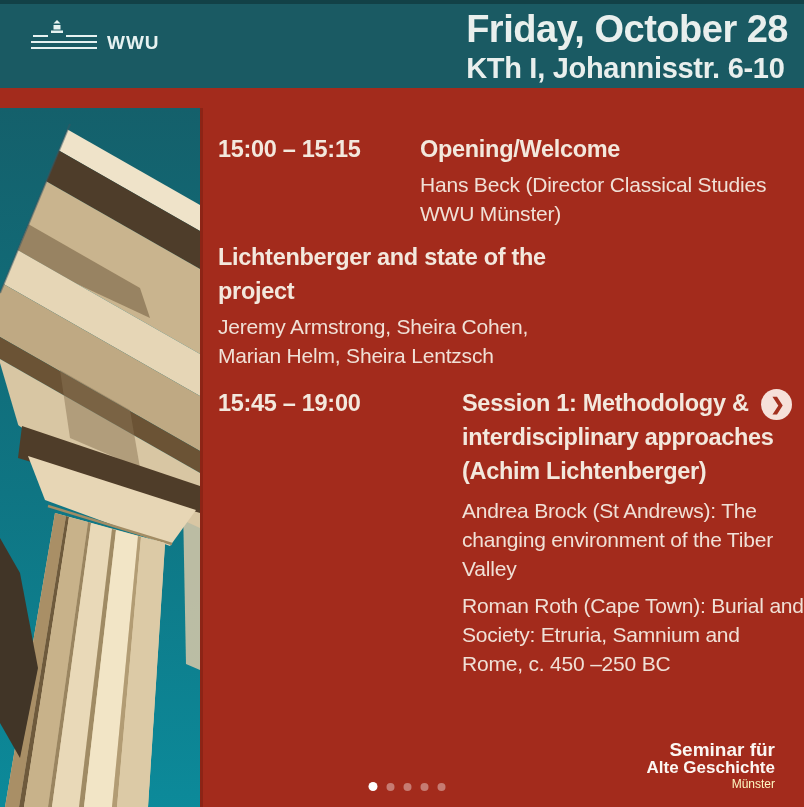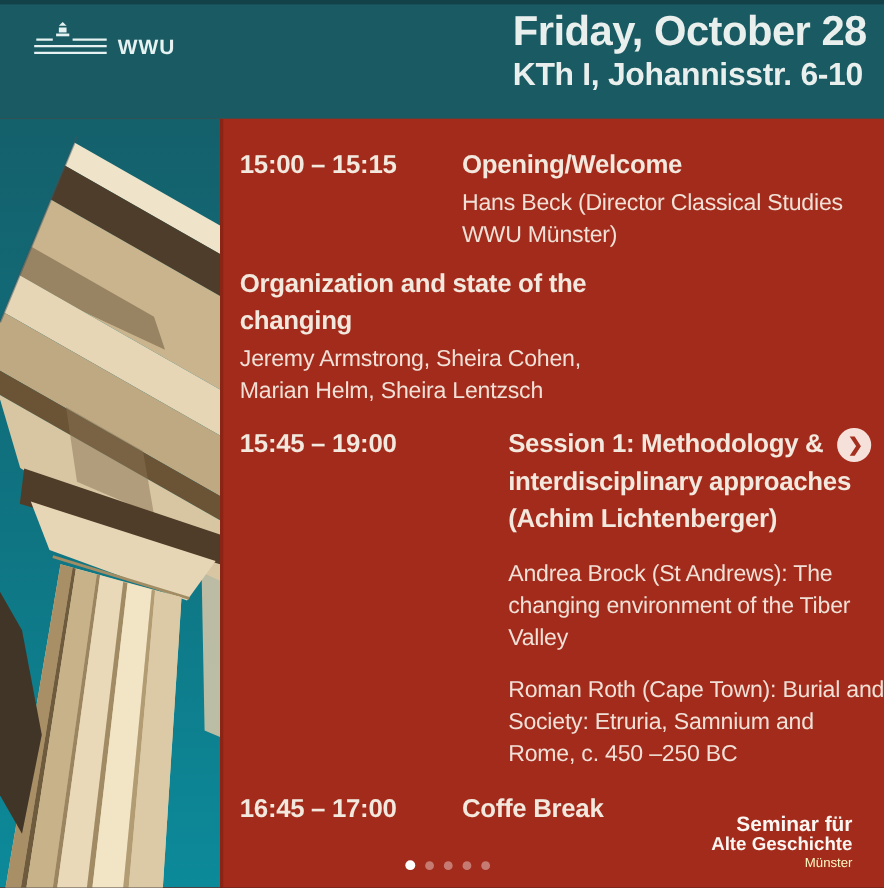--- a/index.html
+++ b/index.html
@@ -3,21 +3,21 @@
 <meta charset="utf-8">
 <style>
   html,body{margin:0;padding:0;background:#222;}
   .canvas{
     position:relative;width:804px;height:807px;overflow:hidden;
     background:#A32B1C;
     font-family:"Liberation Sans","DejaVu Sans",sans-serif;
   }
   
   .header{
-    position:absolute;left:0;top:0;width:804px;height:108px;
+    position:absolute;left:0;top:0;width:804px;height:88px;
     background:#1A5A63;
   }
   .header-topline{position:absolute;left:0;top:0;width:804px;height:4px;background:rgba(0,0,0,0.28);}
   .wwu-logo{position:absolute;left:31px;top:20px;}
   .header-text{
     position:absolute;right:16px;top:6px;text-align:left;color:#E9EFED;
   }
   .header-date{font-size:38px;font-weight:bold;line-height:46px;letter-spacing:-0.5px;}
   .header-venue{font-size:29px;font-weight:bold;line-height:33px;letter-spacing:-0.3px;}
   
@@ -41,21 +41,21 @@
   }
   .content{width:378px;}
   .title{
     font-size:23.5px;font-weight:bold;line-height:34px;letter-spacing:-0.3px;
     color:#F3E8DD;
   }
   .detail{
     margin:4px 0 0 0;font-size:21px;line-height:29px;letter-spacing:-0.2px;
     color:#F0E0D6;font-weight:normal;
   }
-  .row:nth-child(3) .detail{margin-top:19px;}
+  .row:nth-child(3) .detail{margin-top:8px;}
   
   .next-btn{
     position:absolute;left:761px;top:389px;width:31px;height:31px;border:none;
     border-radius:50%;background:#F6E1DA;cursor:pointer;
     display:flex;align-items:center;justify-content:center;padding:0;
   }
   .next-btn .chev{
     color:#A3301F;font-size:17px;font-weight:bold;line-height:1;
     transform:translateX(1px);
   }
@@ -163,38 +163,32 @@
     <div id="schedule">
         <div class="row">
           <div class="time">15:00 – 15:15</div>
           <div class="content">
             <div class="title">Opening/Welcome</div>
             <p class="detail">Hans Beck (Director Classical Studies WWU Münster)</p>
           </div>
         </div>
         <div class="row">
           <div class="content">
-            <div class="title">Organization and state of the changing</div>
+            <div class="title">Lichtenberger and state of the project</div>
             <p class="detail">Jeremy Armstrong, Sheira Cohen, Marian Helm, Sheira Lentzsch</p>
           </div>
         </div>
         <div class="row">
           <div class="time">15:45 – 19:00</div>
           <div class="content">
             <div class="title">Session 1: Methodology &amp; interdisciplinary approaches (Achim Lichtenberger)</div>
             <p class="detail">Andrea Brock (St Andrews): The changing environment of the Tiber Valley</p>
             <p class="detail">Roman Roth (Cape Town): Burial and Society: Etruria, Samnium and Rome, c. 450 –250 BC</p>
           </div>
         </div>
-        <div class="row">
-          <div class="time">16:45 – 17:00</div>
-          <div class="content">
-            <div class="title">Coffe Break</div>
-          </div>
-        </div>
       </div>
   </div>
 
   <button class="next-btn">
     <span class="chev">❯</span>
   </button>
 
   <div class="dots">
       <span class="dot active"></span>
       <span class="dot"></span>

